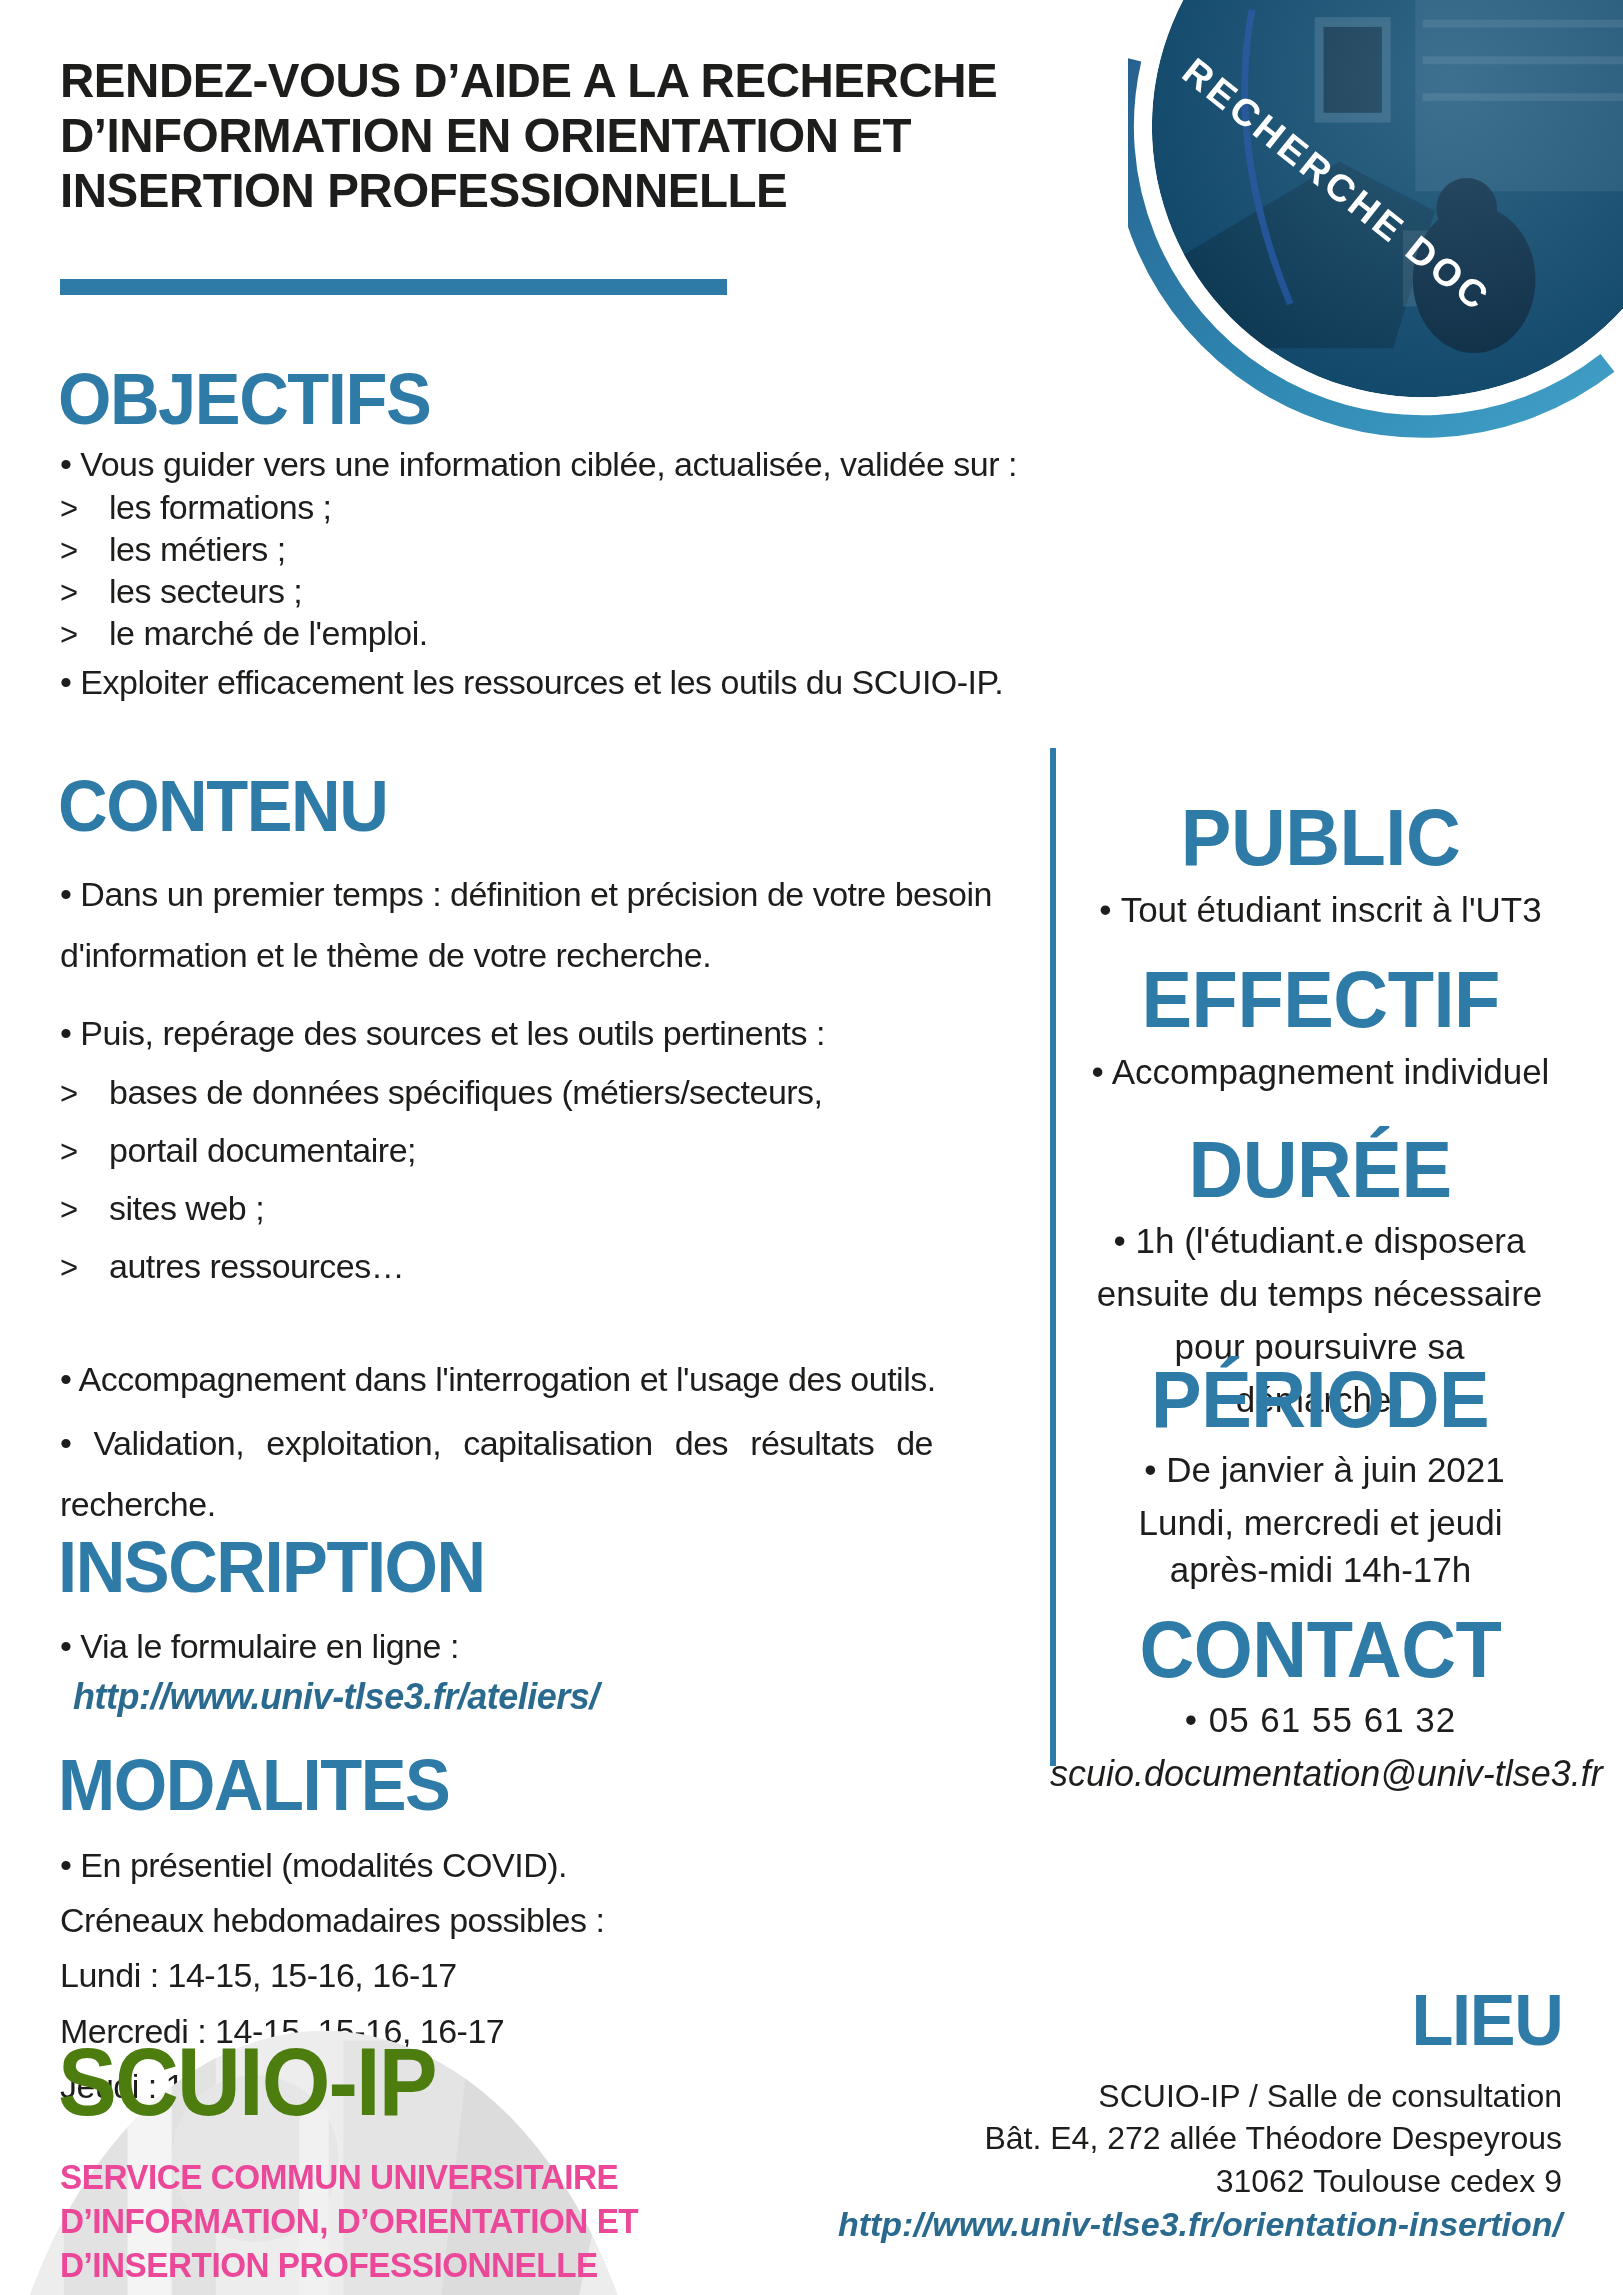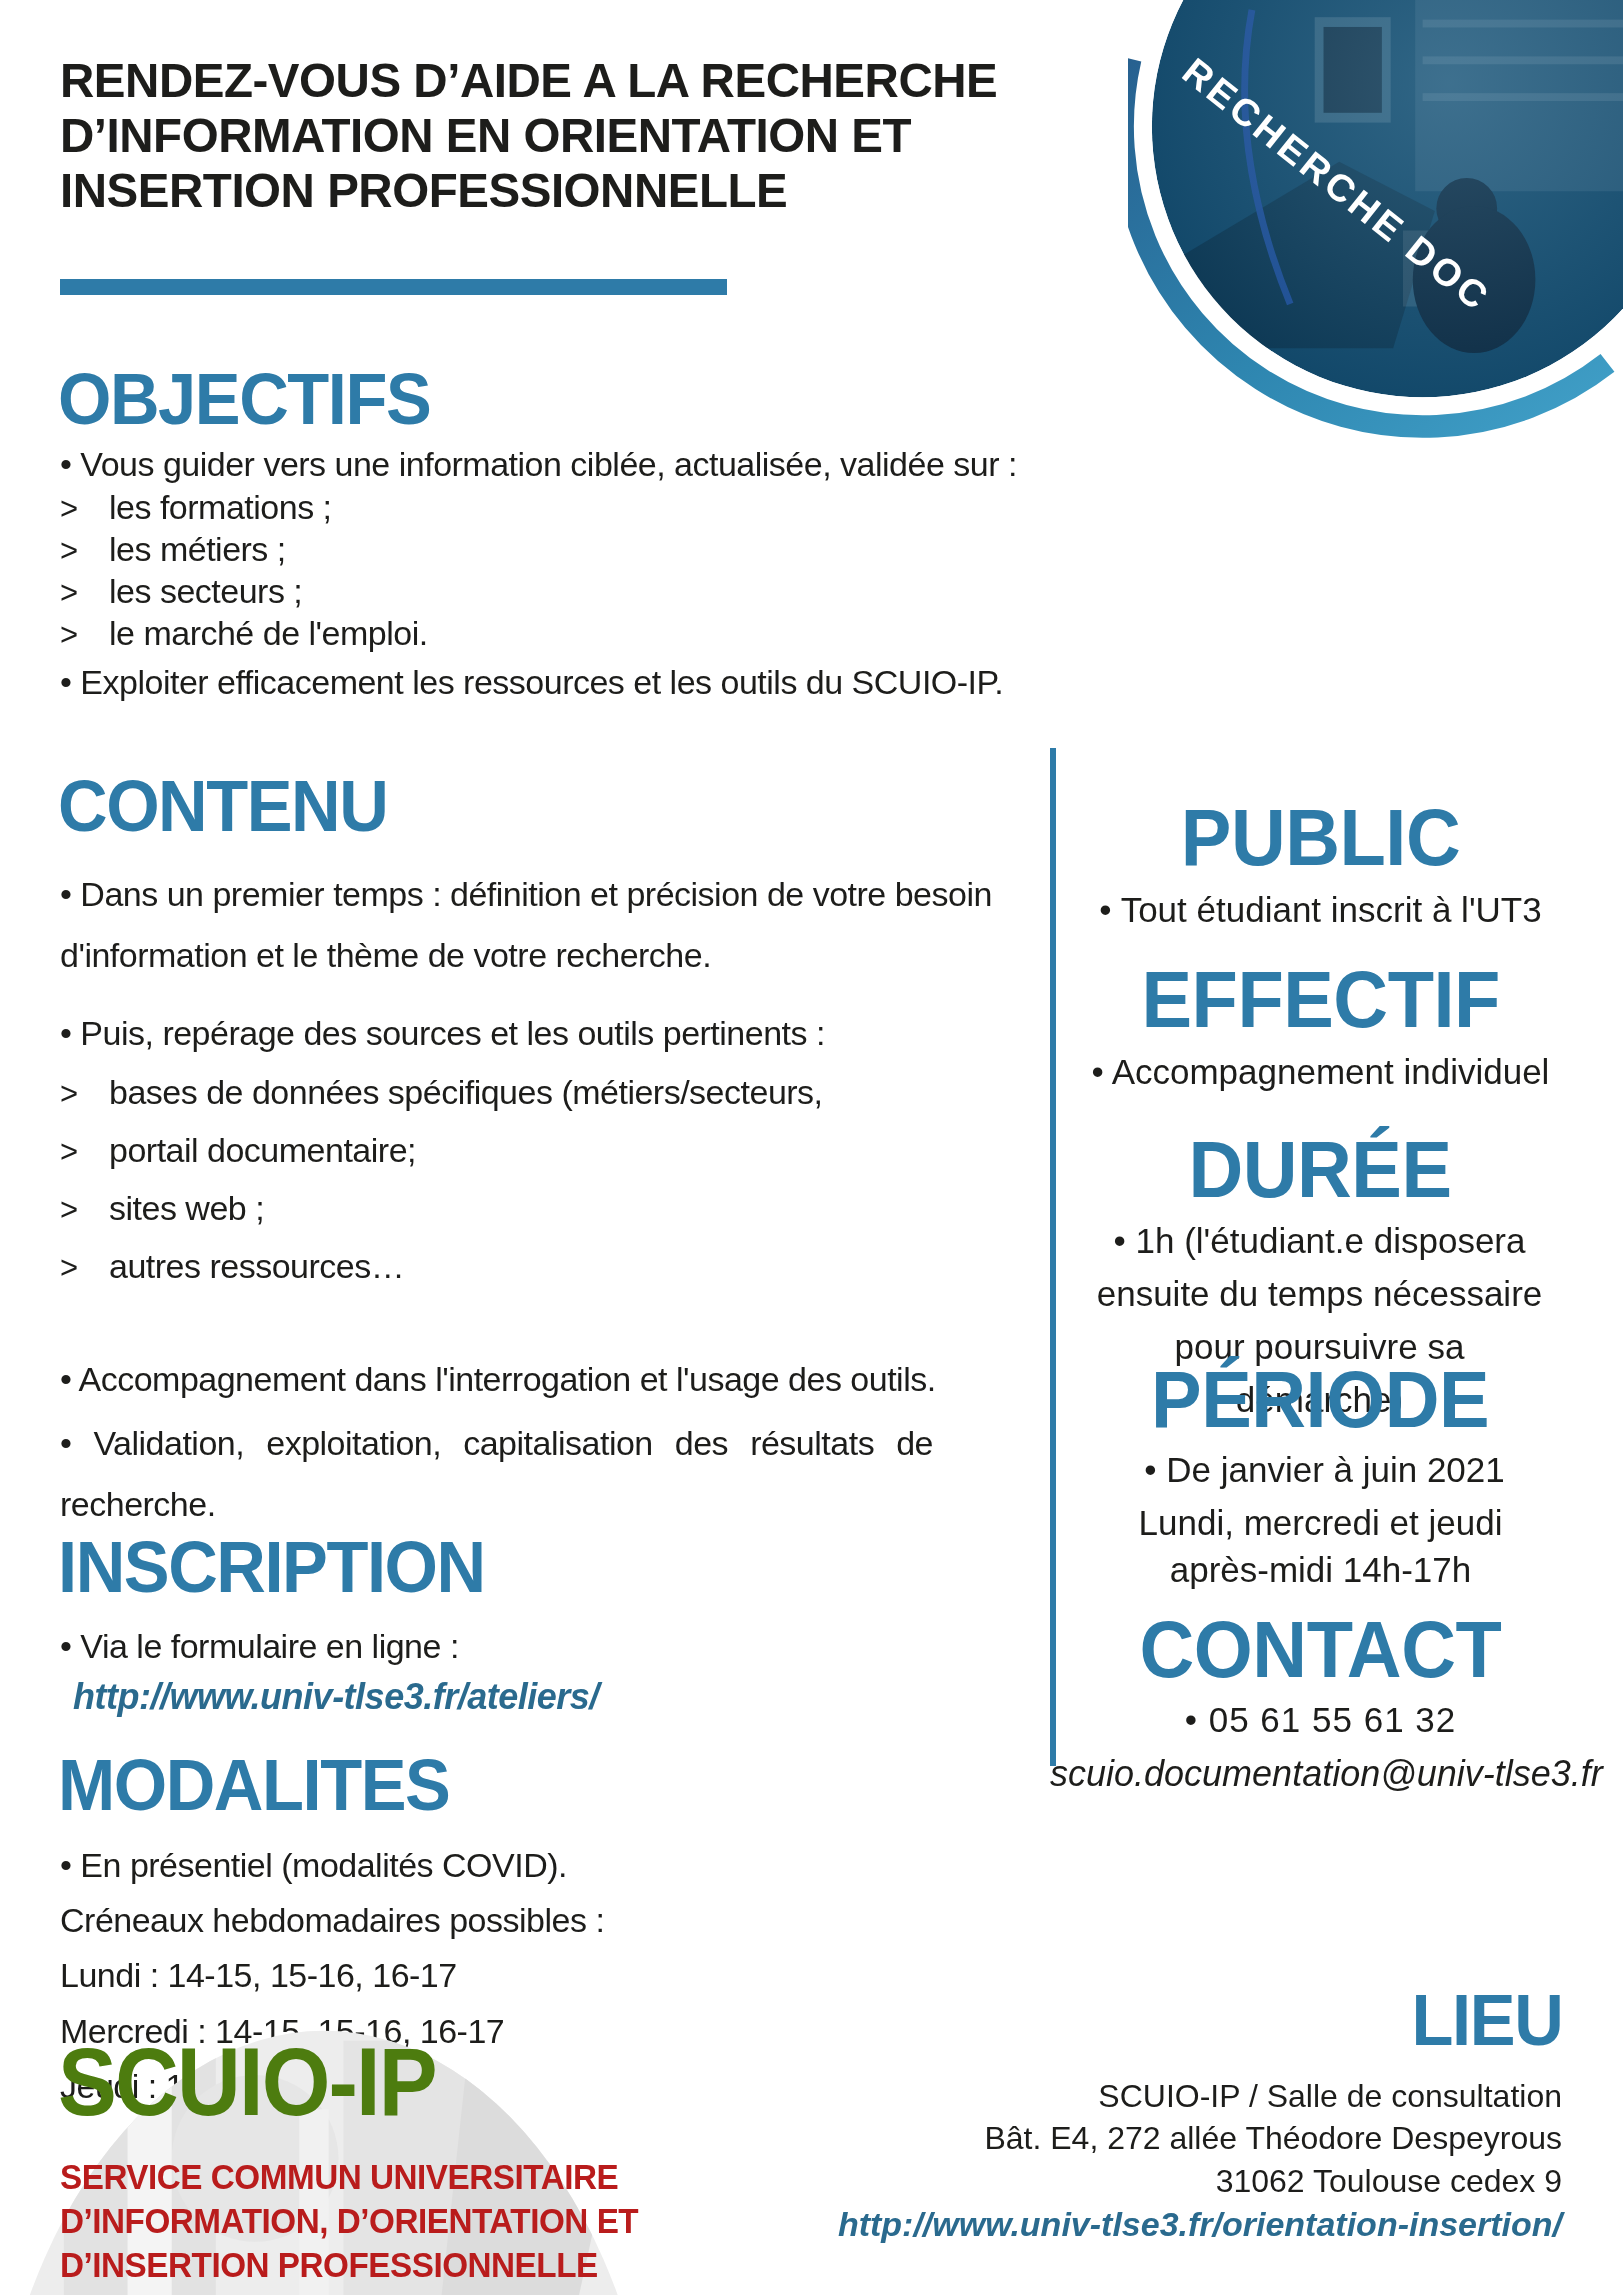--- a/index.html
+++ b/index.html
@@ -50,21 +50,21 @@
   
   .lieu-line{font-size:32px;line-height:43px;text-align:right;white-space:nowrap;}
   
   .badge-label{
     color:#ffffff;font-size:38px;font-weight:700;letter-spacing:3.4px;
     white-space:nowrap;transform:rotate(38.5deg);transform-origin:0 0;
   }
   
   .logo-name{font-size:96px;font-weight:700;letter-spacing:-2px;color:#4d7c0f;line-height:1;}
   .logo-name>span{display:inline-block;transform:scaleX(.92);transform-origin:0 50%;}
-  .logo-sub{font-size:35px;font-weight:700;line-height:44px;color:#b91c1c;letter-spacing:-0.5px;white-space:nowrap;}
+  .logo-sub{font-size:35px;font-weight:700;line-height:44px;color:#ec4899;letter-spacing:-0.5px;white-space:nowrap;}
   .logo-sub .ls{display:block;transform:scaleX(.95);transform-origin:0 50%;}
 </style>
 </head>
 <body>
 
 <svg class="abs" style="left:1128px;top:0;" width="496" height="461" viewBox="0 0 1010 940">
   <defs>
     <clipPath id="cc">
         <circle cx="600" cy="258" r="552"></circle>
       </clipPath>

